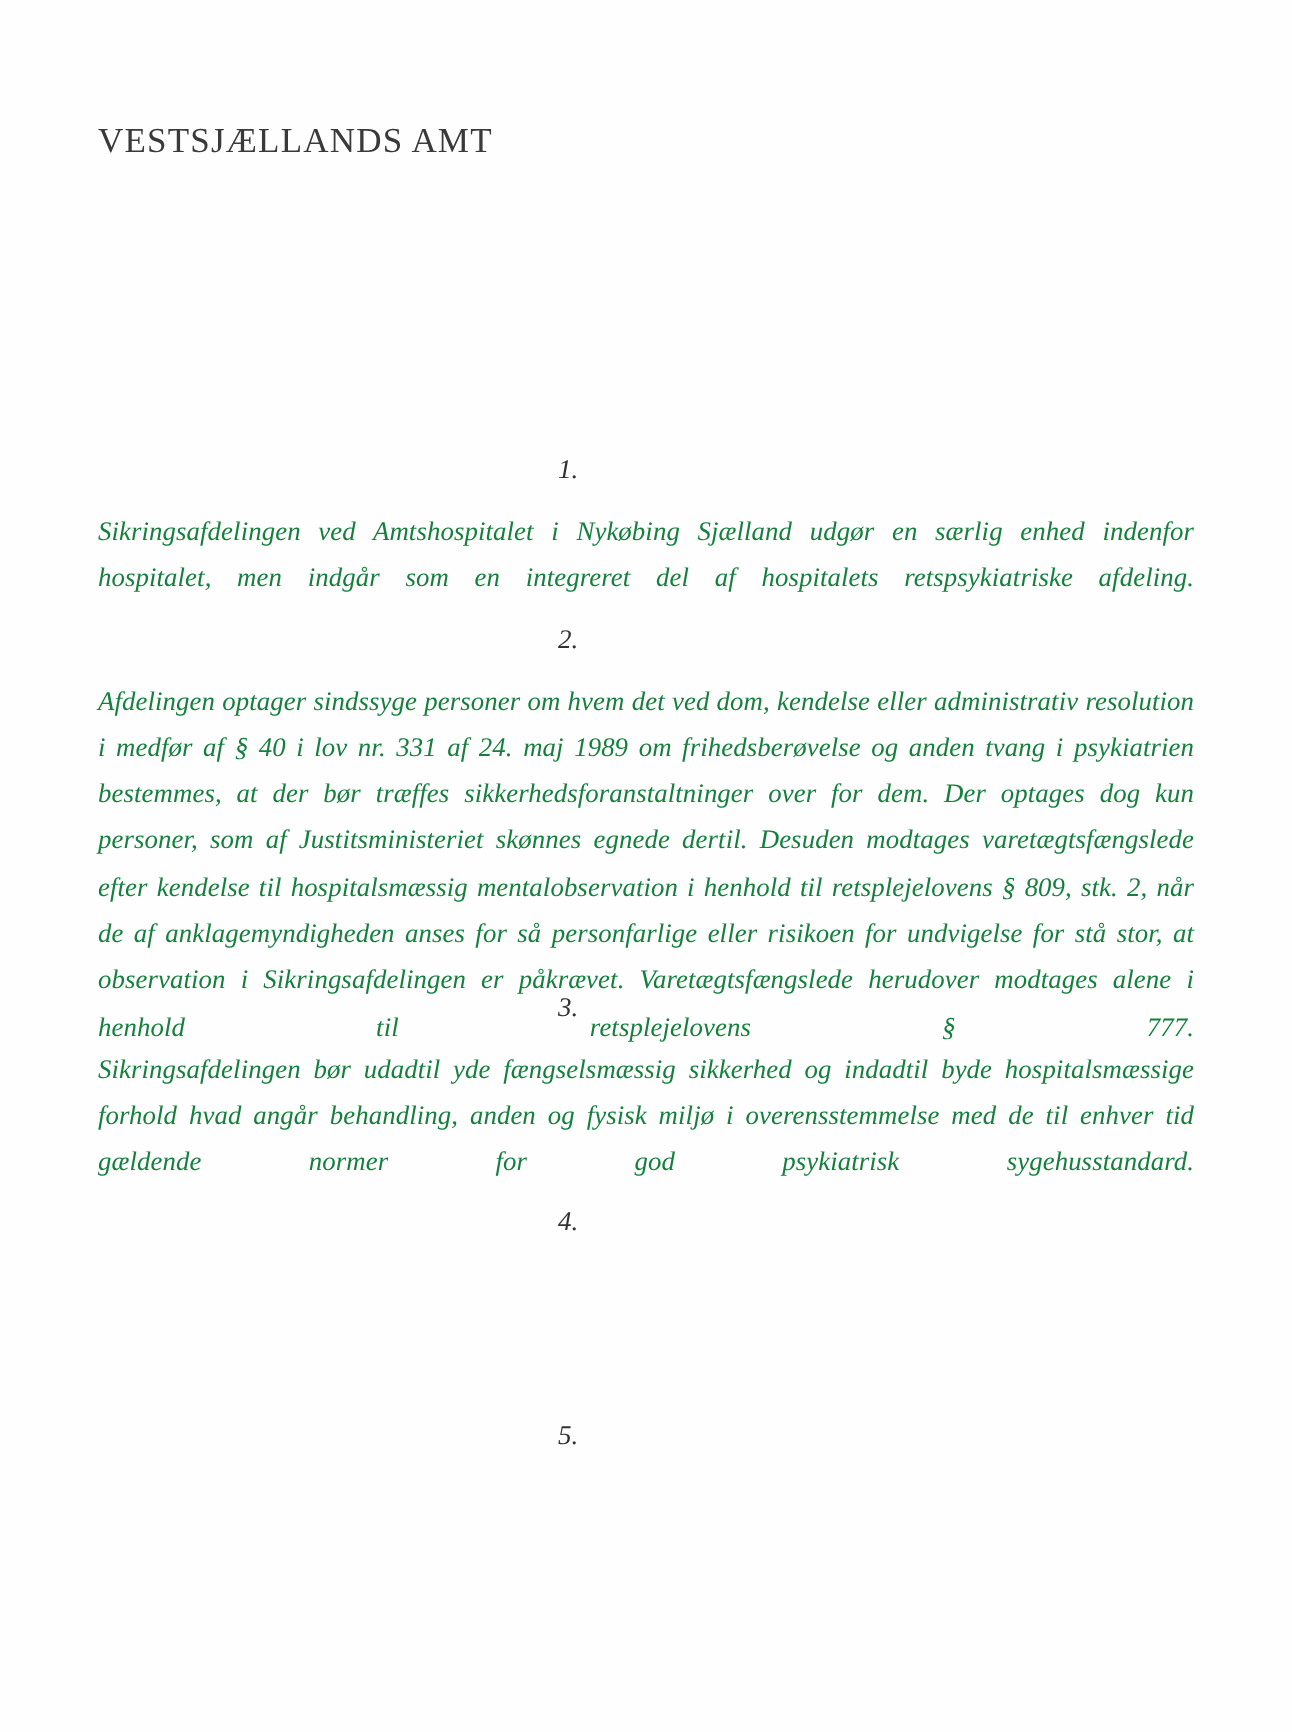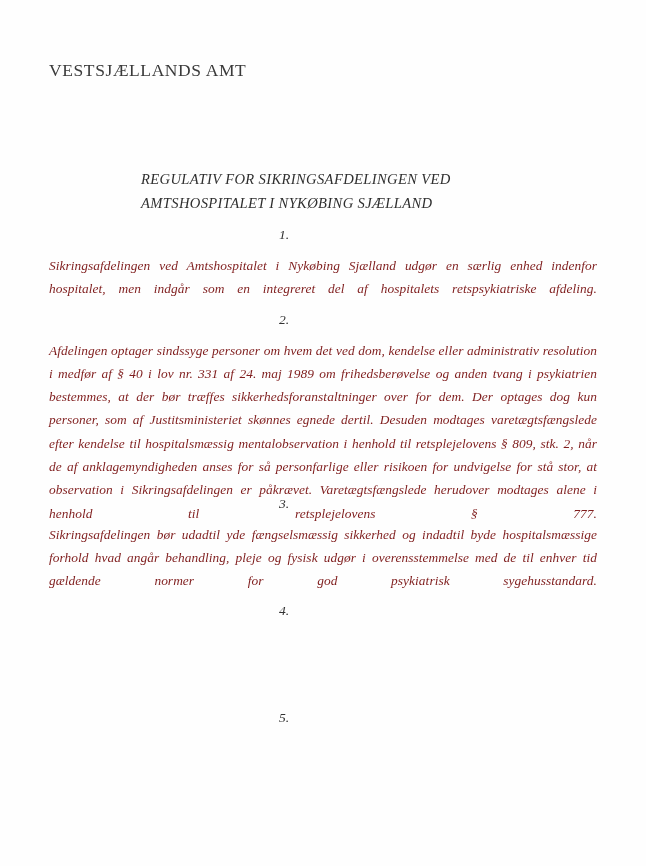--- a/index.html
+++ b/index.html
@@ -79,21 +79,21 @@
     font-style: italic;
     color: #313131;
     width: 470px;
     margin: 0 0 12px 0;
     line-height: 1;
   }
   .section-body {
     font-style: italic;
     font-size: 13.4px;
     line-height: 1.74;
-    color: #7f1d1d;
+    color: #15803d;
     text-align: justify;
     text-justify: inter-word;
     letter-spacing: 0.05px;
   }
   
   .section-body::after {
     content: "";
     display: inline-block;
     width: 100%;
   }
@@ -115,38 +115,34 @@
 </style>
 </head>
 <body>
 
 <div class="page">
 
   <div class="letterhead">
     <div class="letterhead-org">VESTSJÆLLANDS AMT</div>
   </div>
 
-  <div class="doc-title">
-    <div class="doc-title-line">REGULATIV FOR SIKRINGSAFDELINGEN VED</div>
-    <div class="doc-title-line">AMTSHOSPITALET I NYKØBING SJÆLLAND</div>
-  </div>
 
   <div class="section" id="section-1">
     <div class="section-number">1.</div>
     <div class="section-body">Sikringsafdelingen ved Amtshospitalet i Nykøbing Sjælland udgør en særlig enhed indenfor hospitalet, men indgår som en integreret del af hospitalets retspsykiatriske afdeling.</div>
   </div>
 
   <div class="section" id="section-2">
     <div class="section-number">2.</div>
     <div class="section-body">Afdelingen optager sindssyge personer om hvem det ved dom, kendelse eller administrativ resolution i medfør af § 40 i lov nr. 331 af 24. maj 1989 om frihedsberøvelse og anden tvang i psykiatrien bestemmes, at der bør træffes sikkerhedsforanstaltninger over for dem. Der optages dog kun personer, som af Justitsministeriet skønnes egnede dertil. Desuden modtages varetægtsfængslede efter kendelse til hospitalsmæssig mentalobservation i henhold til retsplejelovens § 809, stk. 2, når de af anklagemyndigheden anses for så personfarlige eller risikoen for undvigelse for stå stor, at observation i Sikringsafdelingen er påkrævet. Varetægtsfængslede herudover modtages alene i henhold til retsplejelovens § 777.</div>
   </div>
 
   <div class="section" id="section-3">
     <div class="section-number">3.</div>
-    <div class="section-body">Sikringsafdelingen bør udadtil yde fængselsmæssig sikkerhed og indadtil byde hospitalsmæssige forhold hvad angår behandling, pleje og fysisk udgør i overensstemmelse med de til enhver tid gældende normer for god psykiatrisk sygehusstandard.</div>
+    <div class="section-body">Sikringsafdelingen bør udadtil yde fængselsmæssig sikkerhed og indadtil byde hospitalsmæssige forhold hvad angår behandling, anden og fysisk miljø i overensstemmelse med de til enhver tid gældende normer for god psykiatrisk sygehusstandard.</div>
   </div>
 
   <div class="section" id="section-4">
     <div class="section-number">4.</div>
   </div>
 
   <div class="section" id="section-5">
     <div class="section-number">5.</div>
   </div>
 

